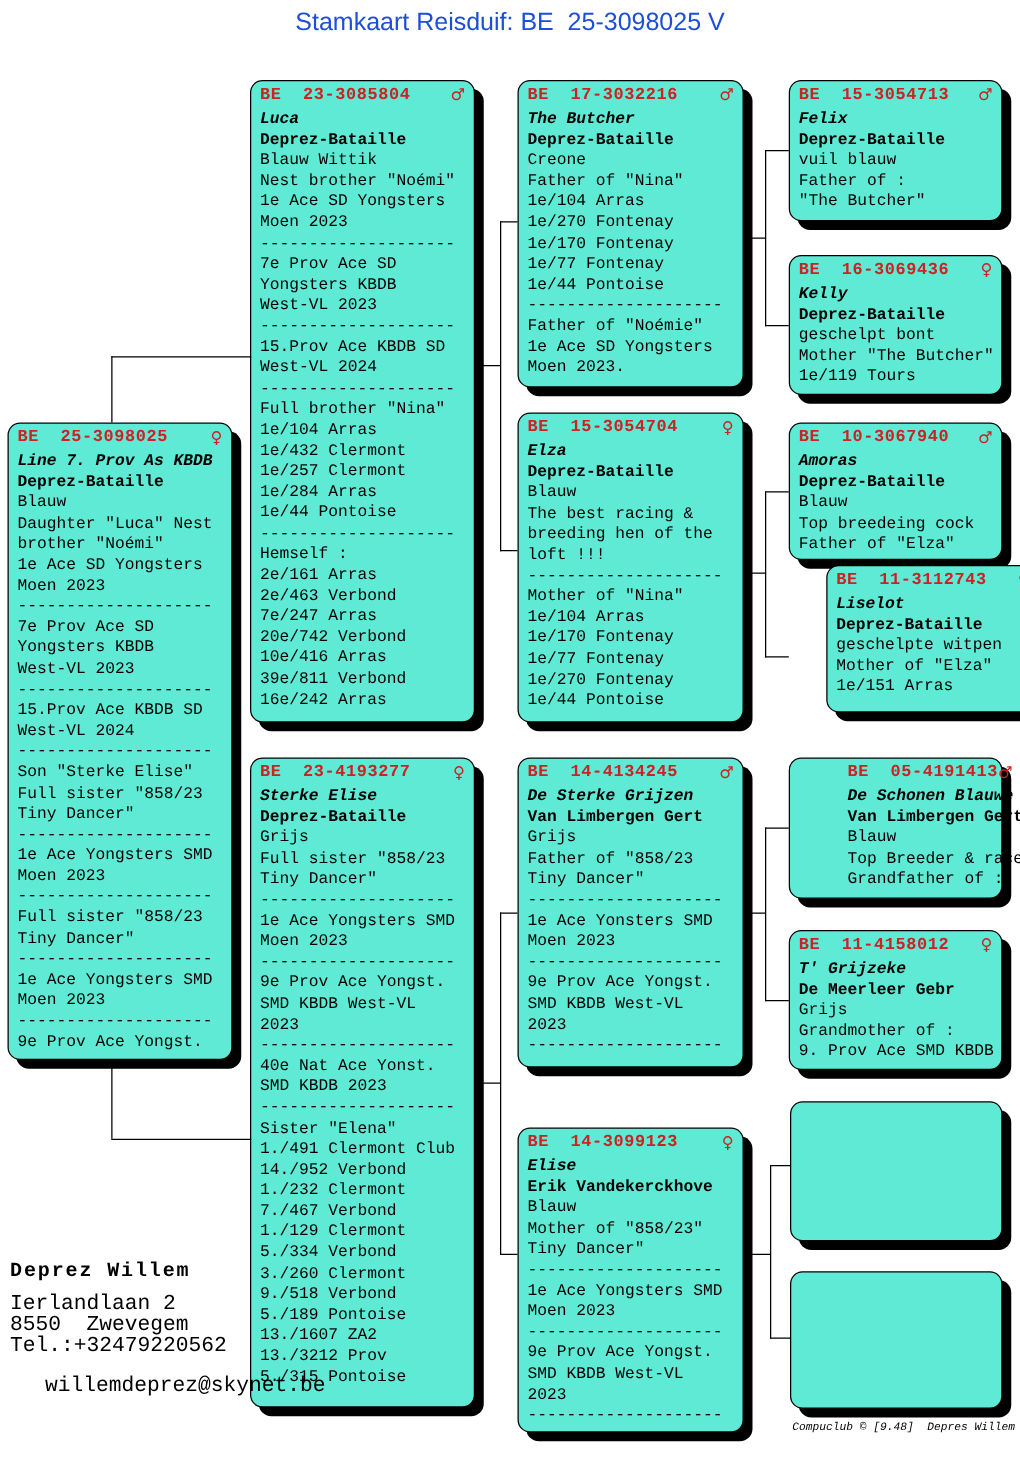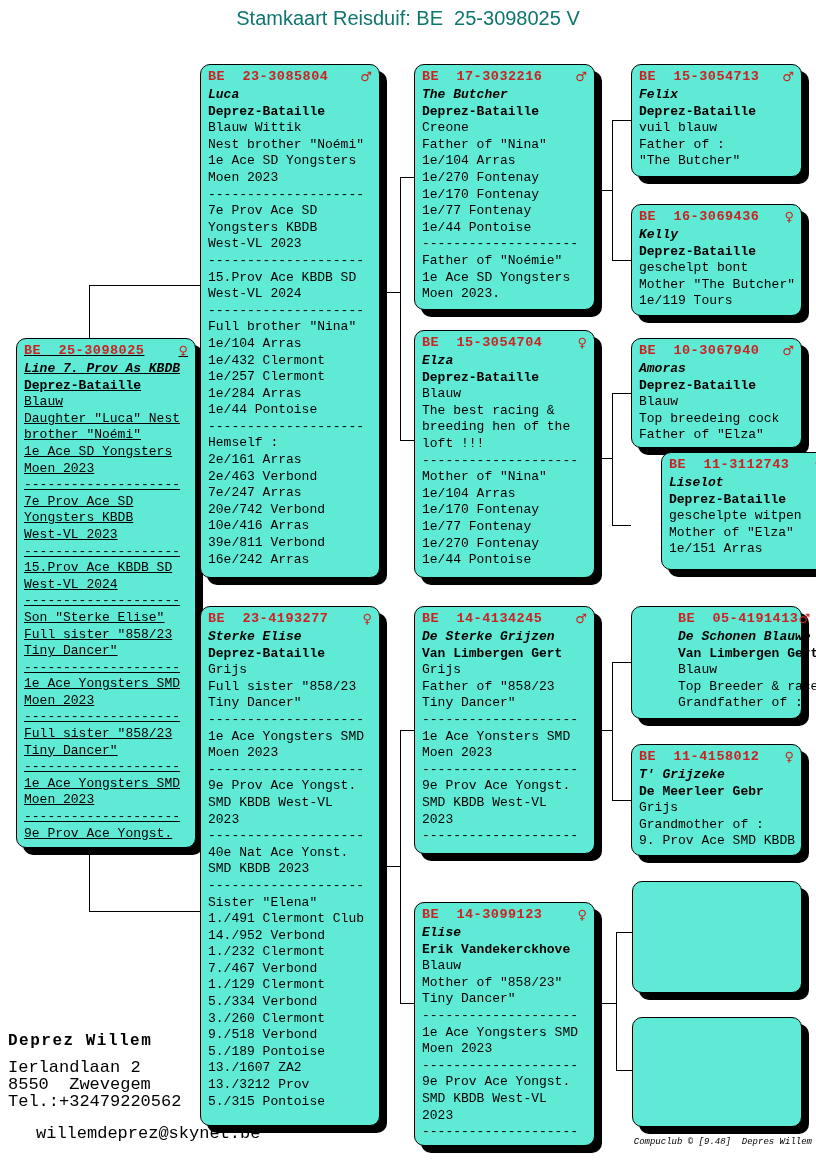--- a/index.html
+++ b/index.html
@@ -3,52 +3,52 @@
 <meta charset="utf-8">
 <style>
   * { margin:0; padding:0; box-sizing:border-box; }
   html,body { background:#fff; }
   .page {
     position:relative; width:816px; height:1172px; background:#ffffff;
     font-family:"Liberation Mono", monospace; color:#000; overflow:hidden;
   }
   .title {
     position:absolute; top:7px; left:0; width:100%; text-align:center;
-    font-family:"Liberation Sans", sans-serif; font-size:20px; color:#0f766e;
+    font-family:"Liberation Sans", sans-serif; font-size:20px; color:#1d4ed8;
     white-space:pre;
   }
   .box {
     position:absolute; background:#5eead4; border:1px solid #000;
     border-radius:10px; box-shadow:7px 7px 0 #000;
     padding:3px 5px 2px 7px; font-size:13px; line-height:16.6px;
   }
   .bx-head { display:flex; justify-content:space-between; align-items:center;
     height:19px; white-space:pre; }
   .ring { color:#cc2222; font-weight:bold; font-size:13.5px; letter-spacing:0.5px; }
   .sex { color:#cc2222; font-weight:bold; font-size:13px;
     font-family:"DejaVu Sans", sans-serif; padding-right:2px; }
   .bx-name { font-weight:bold; font-style:italic; white-space:pre; }
   .bx-breeder { font-weight:bold; white-space:pre; }
   .bx-line { white-space:pre; }
   .conn { position:absolute; background:#000; }
-  .owner { position:absolute; left:8px; top:1032px; }
+  .owner { position:absolute; left:8px; top:1008px; }
   .owner-name { font-weight:bold; font-size:16px; letter-spacing:1.5px; margin-bottom:9px; }
   .owner-line { font-size:17px; line-height:17px; white-space:pre; }
   .owner-email { margin-top:15px;margin-left:28px; }
   .credit { position:absolute; right:4px; top:1137px; font-style:italic;
     font-size:9px; white-space:pre; }
 </style>
 </head>
 <body>
 
 <div class="page">
 
   <div class="title">Stamkaart Reisduif: BE  25-3098025 V</div>
 
-  <div class="box" style="left:16px;  top:338px;  width:180px; height:510px;text-decoration:underline;">
+  <div class="box" style="left:6px;  top:338px;  width:180px; height:510px;">
       <div class="bx-head"><span class="ring">BE  25-3098025</span><span class="sex">♀</span></div>
       <div class="bx-name">Line 7. Prov As KBDB</div>
       <div class="bx-breeder">Deprez-Bataille</div>
       <div class="bx-line">Blauw</div>
       <div class="bx-line">Daughter "Luca" Nest</div>
       <div class="bx-line">brother "Noémi"</div>
       <div class="bx-line">1e Ace SD Yongsters</div>
       <div class="bx-line">Moen 2023</div>
       <div class="bx-line">--------------------</div>
       <div class="bx-line">7e Prov Ace SD</div>

